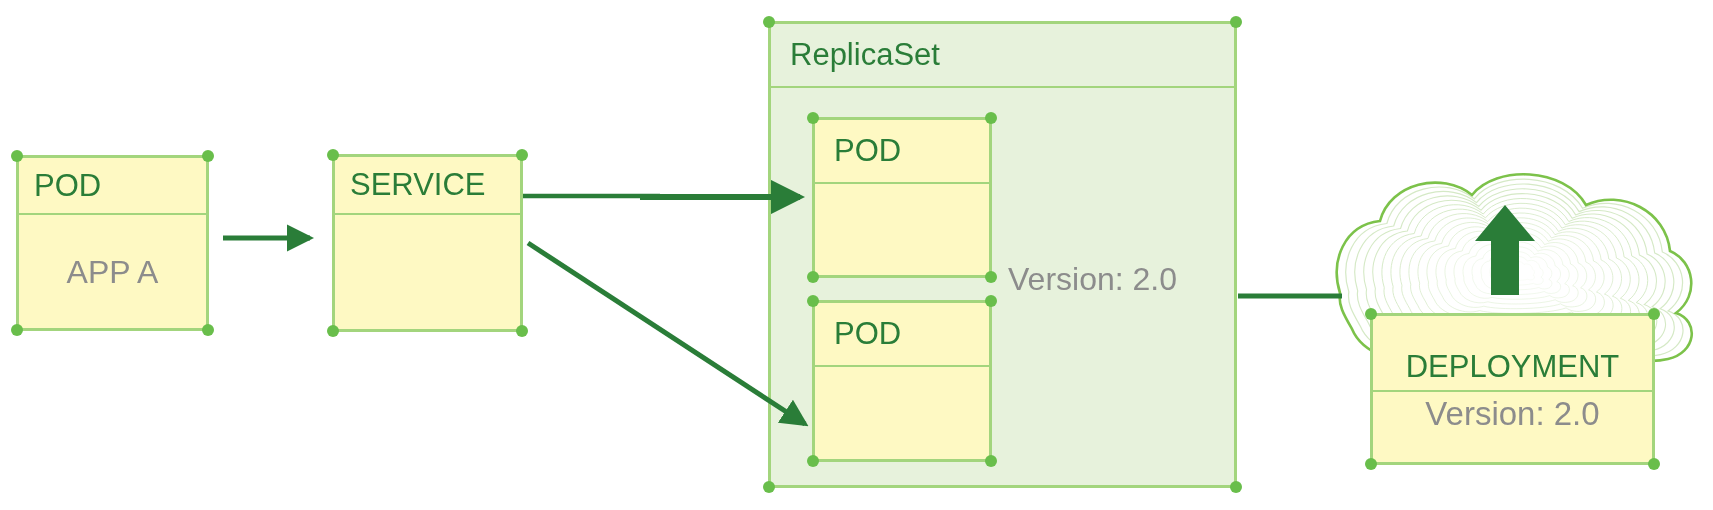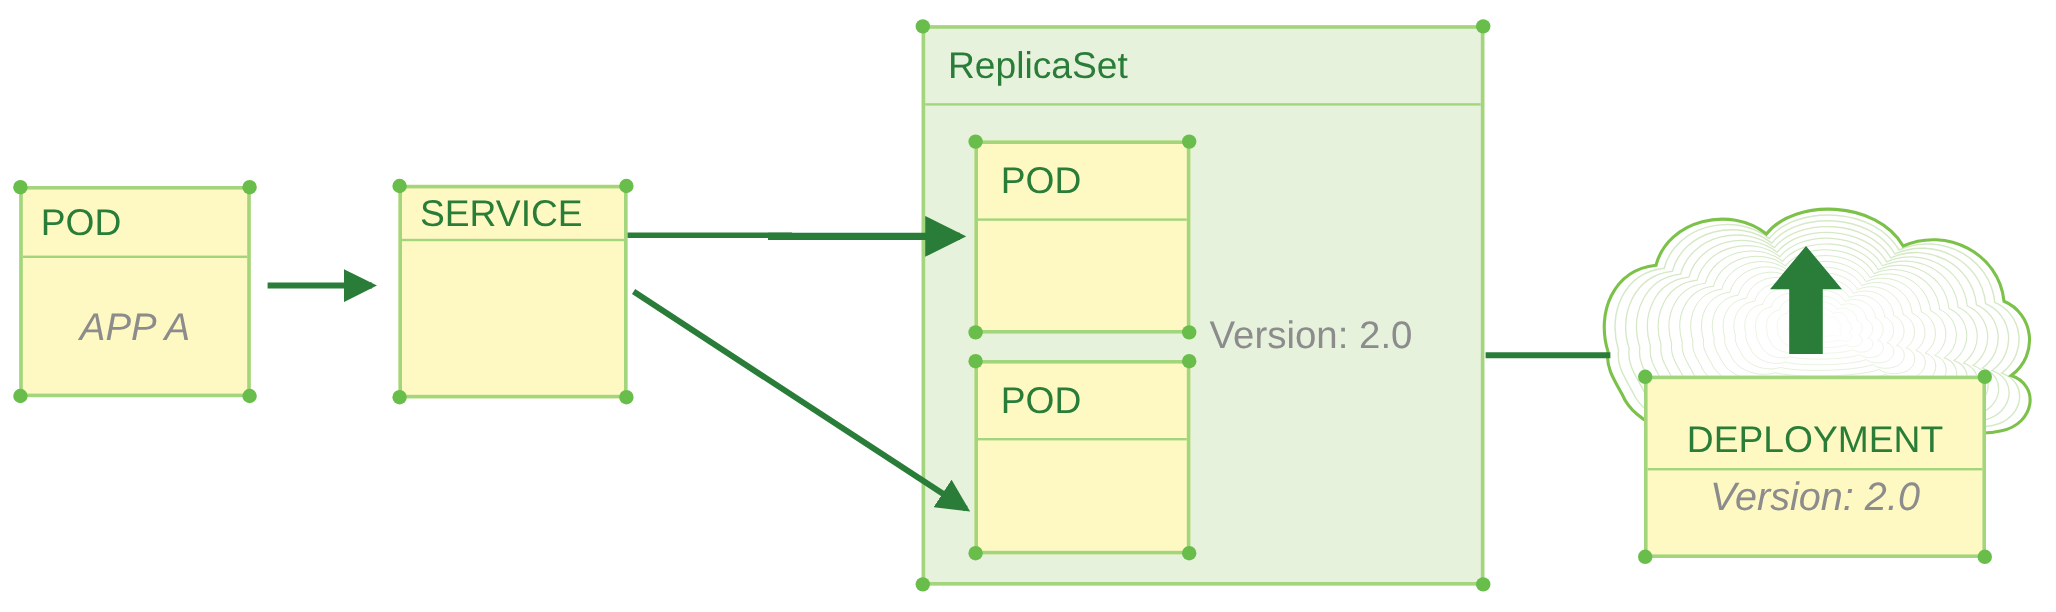--- a/index.html
+++ b/index.html
@@ -17,31 +17,31 @@
     font-family:"Liberation Sans","DejaVu Sans",sans-serif;
   }
   .nbox{position:absolute;background:#fef9c3;border:3px solid var(--border-green);box-sizing:border-box;}
   .nbox .hd{
     position:absolute;top:0;left:0;right:0;border-bottom:2px solid var(--border-green);
     display:flex;align-items:center;padding-left:15px;box-sizing:border-box;
     color:var(--dark-green);font-size:31px;
   }
   .nbox .bd{
     position:absolute;left:0;right:0;bottom:0;display:flex;align-items:center;justify-content:center;
-    color:var(--gray);font-size:32px;font-style:italic;
+    color:var(--gray);font-size:32px;
   }
   .handle{position:absolute;width:12px;height:12px;border-radius:50%;background:var(--handle-green);z-index:60;}
   .h-tl{left:-8px;top:-8px;} .h-tr{right:-8px;top:-8px;}
   .h-bl{left:-8px;bottom:-8px;} .h-br{right:-8px;bottom:-8px;}
 
   #pod-a{left:16px;top:155px;width:193px;height:176px;}
   #pod-a .hd{height:57px;}   #pod-a .bd{top:59px;}
 
   #service{left:332px;top:154px;width:191px;height:178px;}
-  #service .hd{height:44px;} #service .bd{top:60px;}
+  #service .hd{height:58px;} #service .bd{top:60px;}
 
   #replicaset{left:768px;top:21px;width:469px;height:467px;background:var(--rs-fill);z-index:10;}
   #replicaset .hd{height:64px;padding-left:19px;}
 
   .inner-pod{z-index:15;}
   .inner-pod .hd{height:50px;}
   #pod-b1{left:41px;top:93px;width:180px;height:161px;}
   #pod-b2{left:41px;top:276px;width:180px;height:162px;}
 
   #rs-version{

